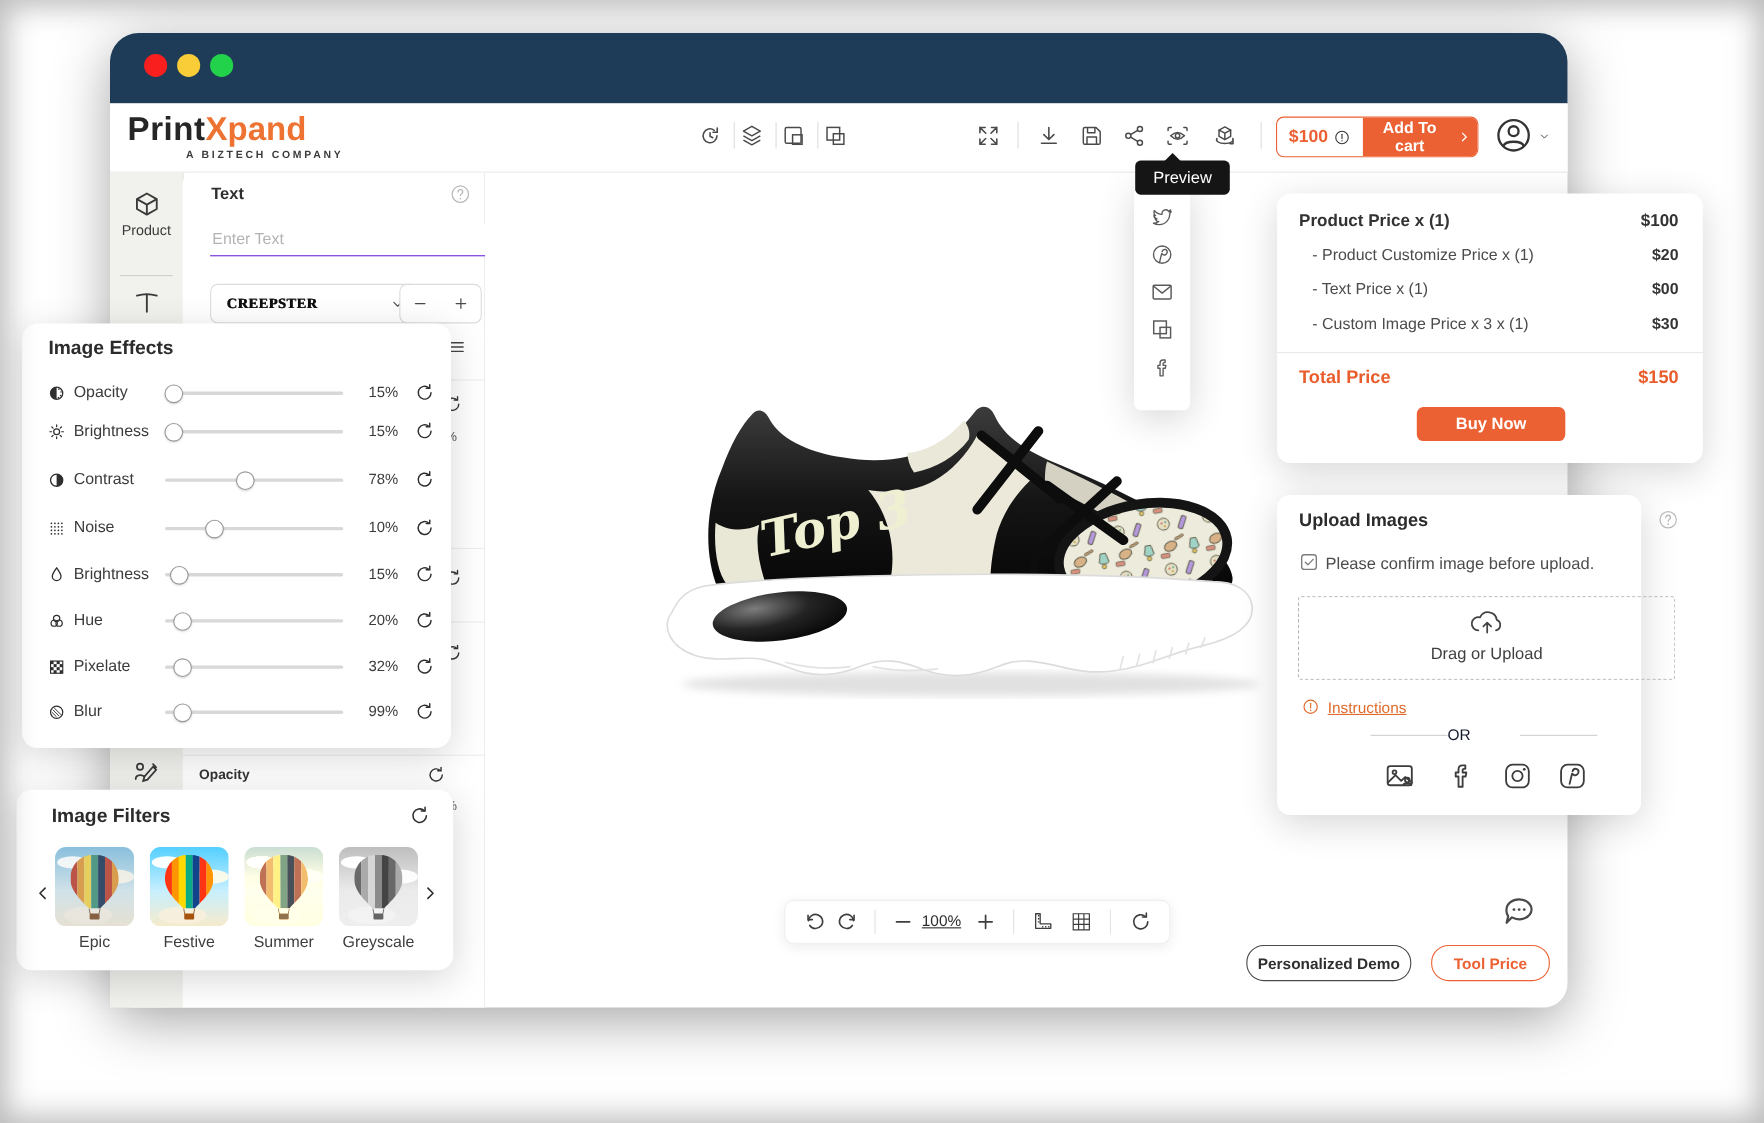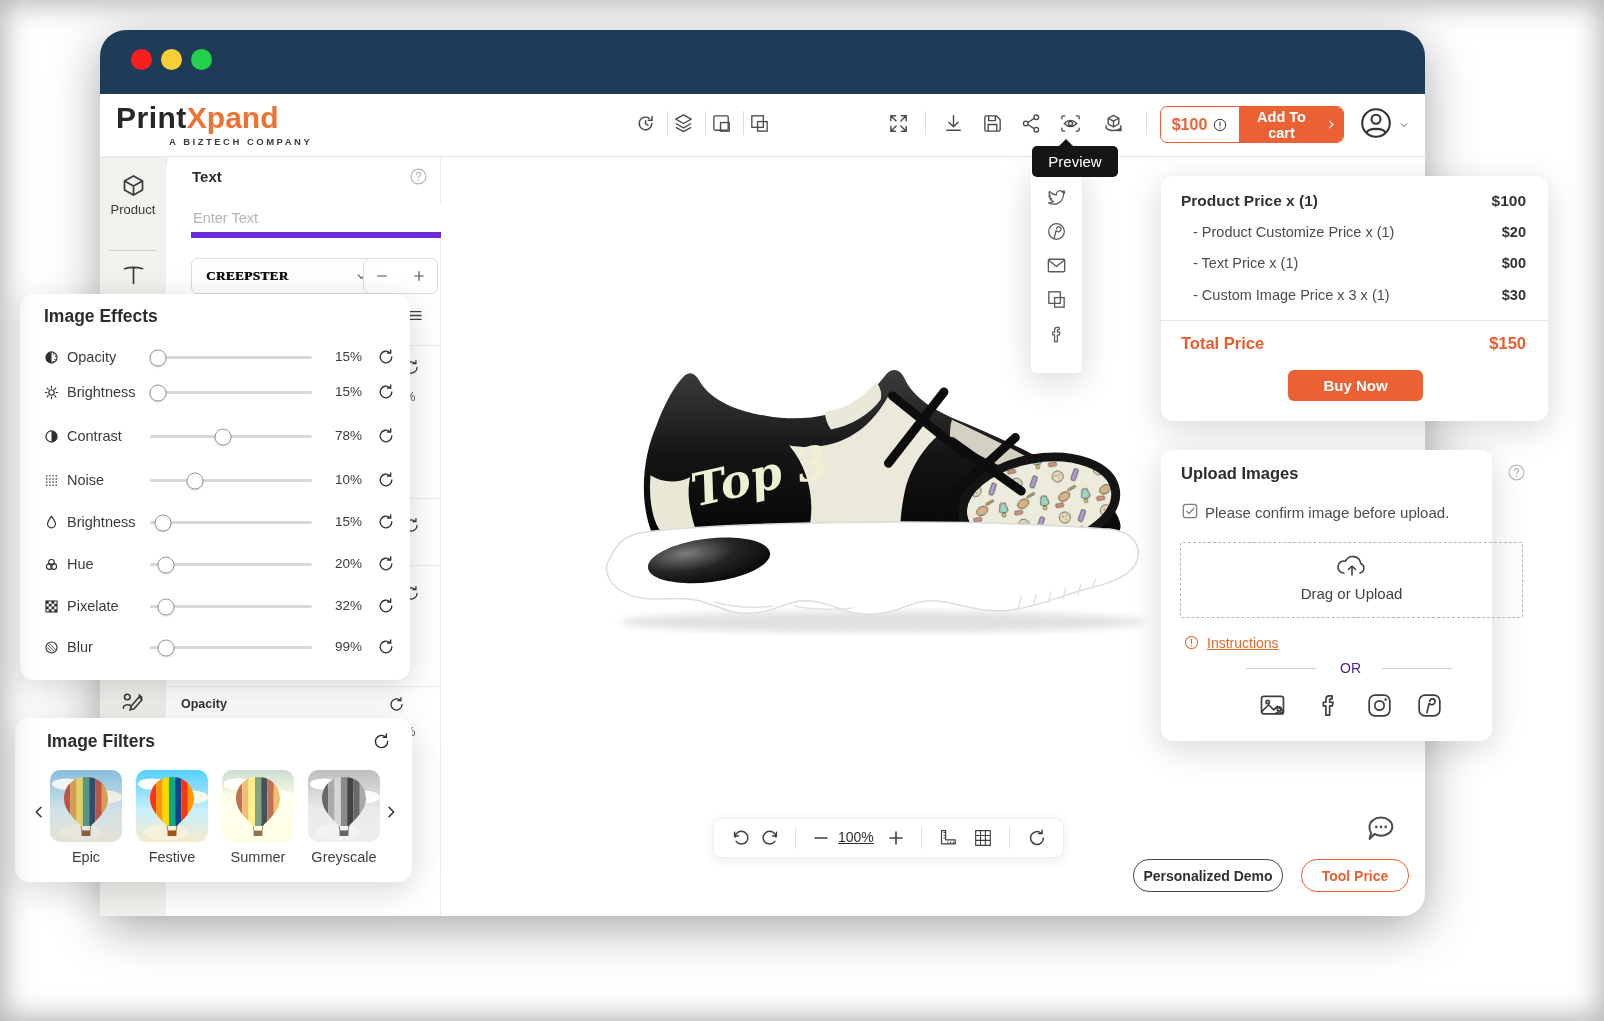--- a/index.html
+++ b/index.html
@@ -35,21 +35,21 @@
   
   .sidebar{left:100px;top:157px;width:66px;height:759px;background:#f1f1ee;border-right:1px solid #e6e6e3;}
   .side-tab{left:100px;width:66px;text-align:center;color:#3a3a3a;font-size:13px;cursor:pointer;}
   .side-tab svg{width:27px;height:27px;color:#3a3a3a;}
   .side-div{left:109px;width:48px;height:1px;background:#cfcfcc;}
   
   .textpanel{left:166px;top:157px;width:274px;height:759px;background:#fff;border-right:1px solid #ededed;
              border-radius:10px 0 0 0;z-index:2;}
   .tp-title{left:192px;top:168px;font-size:15px;font-weight:bold;color:#2e2e2e;}
   .help{width:21px;height:21px;color:#b9b9b9;}
-  .tp-input{left:191px;top:204px;width:246px;height:26px;border:none;border-bottom:6px solid #6d28d9;
+  .tp-input{left:191px;top:204px;width:246px;height:26px;border:none;border-bottom:1px solid #6d28d9;
             font-size:14.5px;color:#444;outline:none;font-family:"Liberation Sans",sans-serif;}
   .tp-input::placeholder{color:#b4b4b4;}
   .fontsel{left:191px;top:258px;width:163px;height:34px;border:1px solid #dcdcdc;border-radius:7px;
            display:flex;align-items:center;padding:0 10px 0 14px;cursor:pointer;background:#fff;}
   .fontname{flex:1;font-weight:900;font-size:13px;letter-spacing:.5px;color:#111;
             font-family:Liberation Serif, serif;text-shadow:.6px 0 0 #111;}
   .stepper{left:363px;top:258px;width:73px;height:34px;border:1px solid #dcdcdc;border-radius:7px;
            display:flex;align-items:center;justify-content:space-around;background:#fff;}
   .stepper .tico svg{width:16px;height:16px;}
   .sliver{color:#555;}
@@ -106,21 +106,21 @@
   .chk svg{width:20px;height:20px;}
   .chk-label{position:absolute;left:44px;top:54px;font-size:15px;color:#4c4c4c;}
   .dashbox{position:absolute;left:19px;top:92px;width:341px;height:74px;border:1.6px dashed #b5b5b5;
            border-radius:3px;text-align:center;color:#3f3f3f;cursor:pointer;}
   .dashbox svg{width:34px;height:26px;margin-top:10px;color:#444;}
   .dash-label{font-size:15px;margin-top:2px;}
   .instr{position:absolute;left:22px;top:184px;display:flex;align-items:center;gap:7px;color:#e06a2c;cursor:pointer;}
   .instr svg{width:17px;height:17px;}
   .instr span{font-size:14px;text-decoration:underline;}
   .orline{position:absolute;top:218px;height:1px;background:#cfcfcf;width:70px;}
-  .or{position:absolute;left:0;width:100%;top:210px;text-align:center;font-size:14px;color:#4c1d95;padding-left:24px;}
+  .or{position:absolute;left:0;width:100%;top:210px;text-align:center;font-size:14px;color:#0f172a;}
   .soc{position:absolute;top:240px;width:31px;height:31px;color:#3d3d3d;cursor:pointer;}
   .soc svg{width:31px;height:31px;}
   
   .ctoolbar{left:713px;top:818px;width:349px;height:38px;background:#fff;border:1px solid #efefef;
             border-radius:8px;box-shadow:0 3px 12px rgba(0,0,0,.08);z-index:20;}
   .ct-ic{position:absolute;top:8px;width:22px;height:22px;color:#3e3e3e;cursor:pointer;}
   .ct-ic svg{width:22px;height:22px;}
   .ct-div{position:absolute;top:8px;width:1px;height:22px;background:#e2e2e2;}
   .zoomtxt{position:absolute;left:124px;top:10px;width:40px;font-size:14px;color:#2e2e2e;
            text-decoration:underline;cursor:pointer;}

